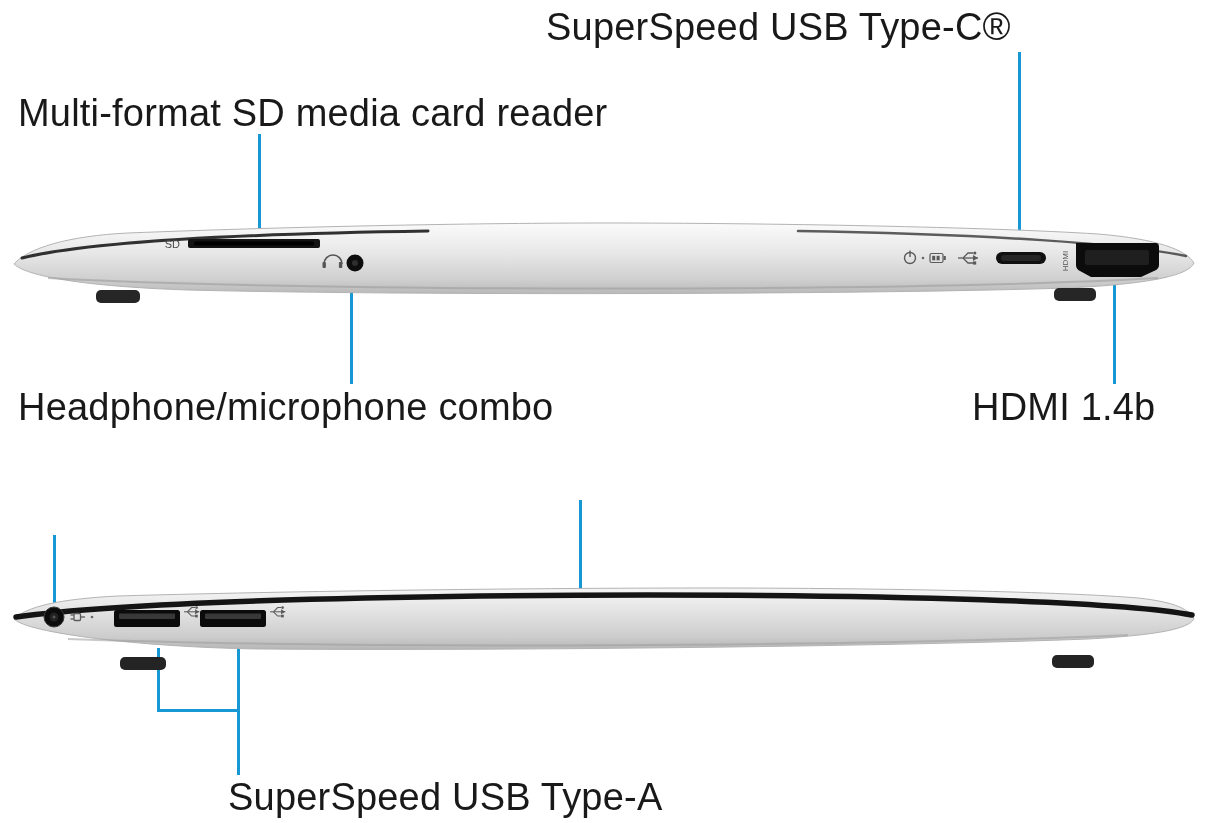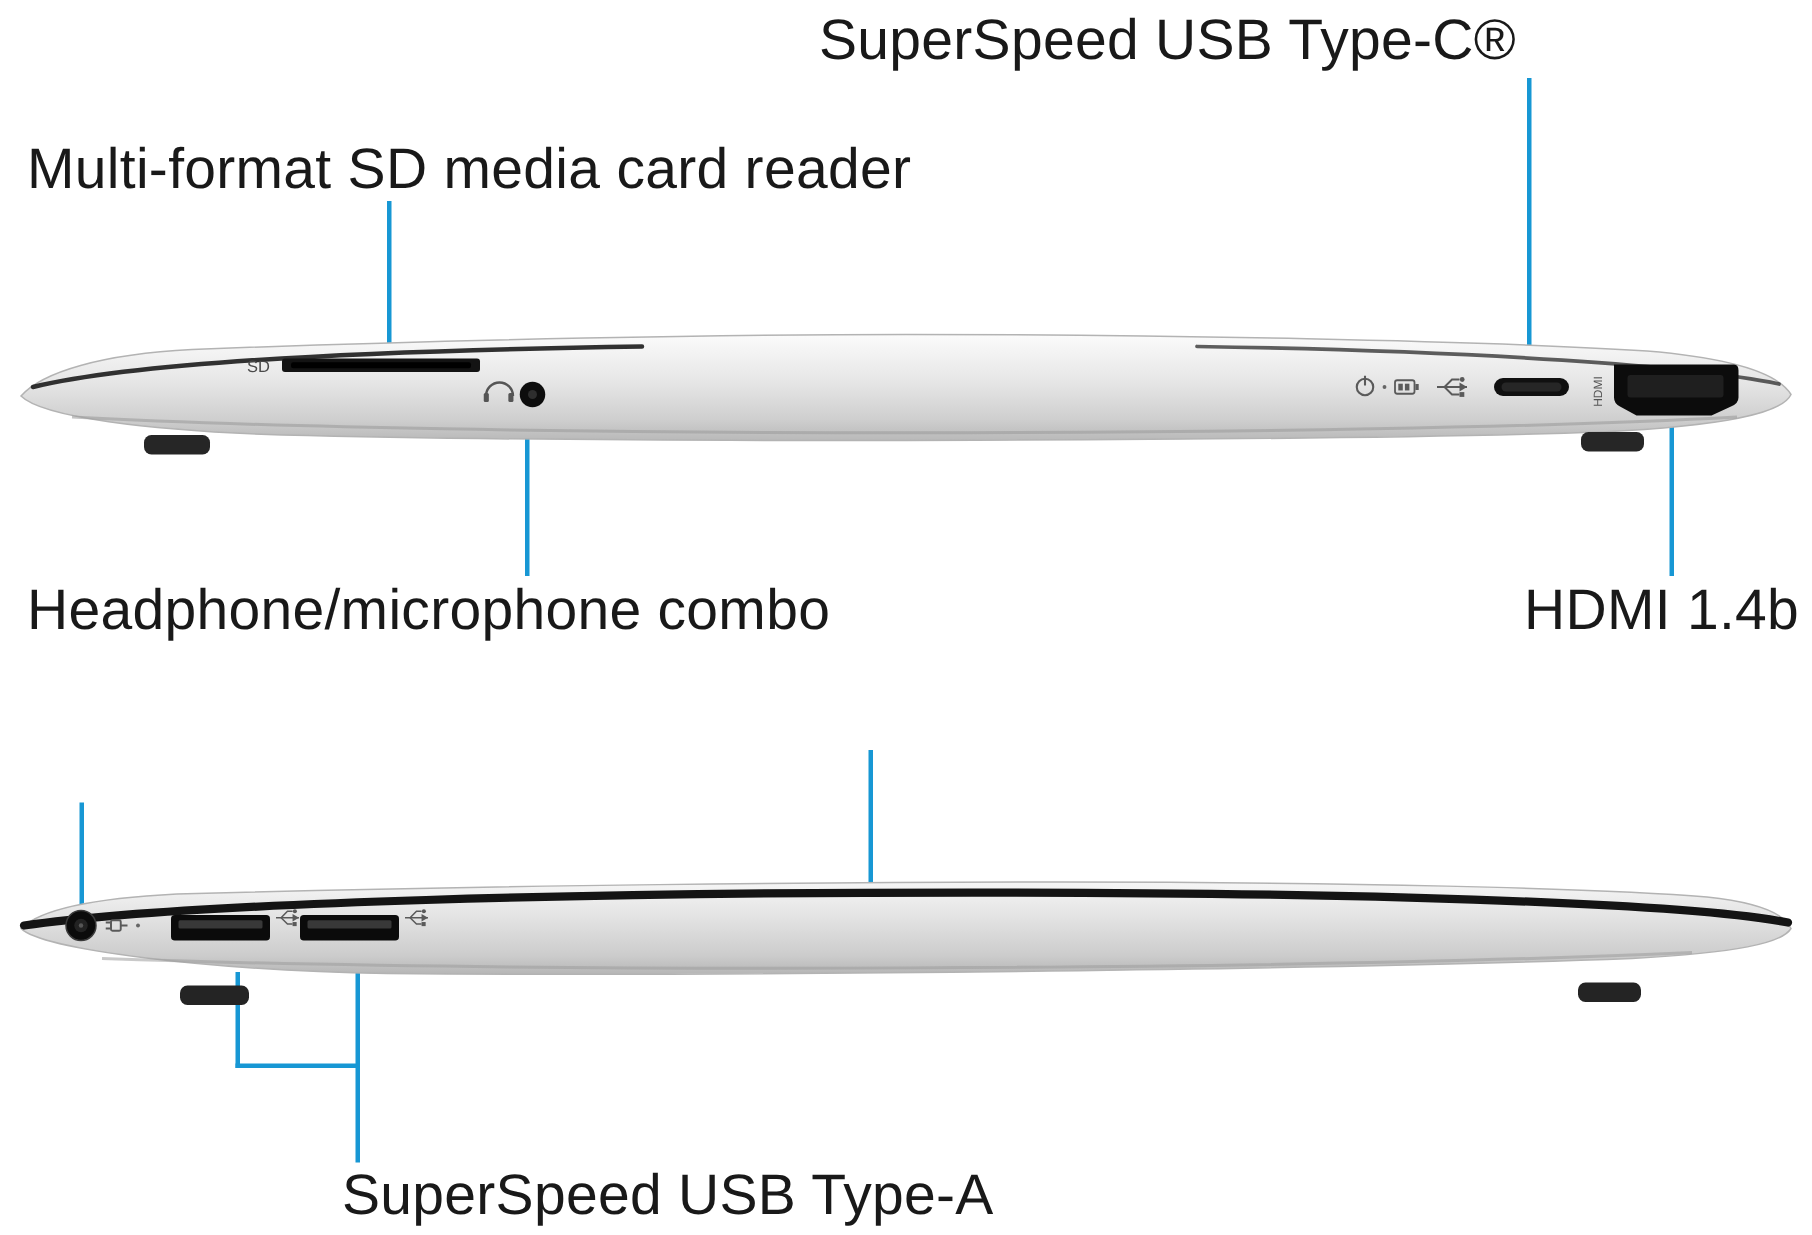--- a/index.html
+++ b/index.html
@@ -12,21 +12,21 @@
   svg.laptop{position:absolute;}
 </style>
 </head>
 <body>
 
 <div id="stage">
 
   <div class="label" style="left:546px;top:6px;">SuperSpeed USB Type-C®</div>
   <div class="label" style="left:18px;top:386px;">Headphone/microphone combo</div>
   <div class="label" style="left:18px;top:92px;">Multi-format SD media card reader</div>
-  <div class="label" style="left:972px;top:386px;margin-left:44px;">HDMI 1.4b</div>
+  <div class="label" style="left:972px;top:386px;">HDMI 1.4b</div>
 
   <div class="vline" style="left:1018px;top:52px;height:198px;"></div>
   <div class="vline" style="left:258px;top:134px;height:106px;"></div>
   <div class="vline" style="left:350px;top:272px;height:112px;"></div>
   <div class="vline" style="left:1113px;top:280px;height:104px;"></div>
 
   <svg class="laptop" style="left:8px;top:206px;" width="1192" height="100" viewBox="0 0 1192 100">
     <defs>
       <linearGradient id="gTop" x1="0" y1="0" x2="0" y2="1">
         <stop offset="0" stop-color="#fbfbfb"></stop>

